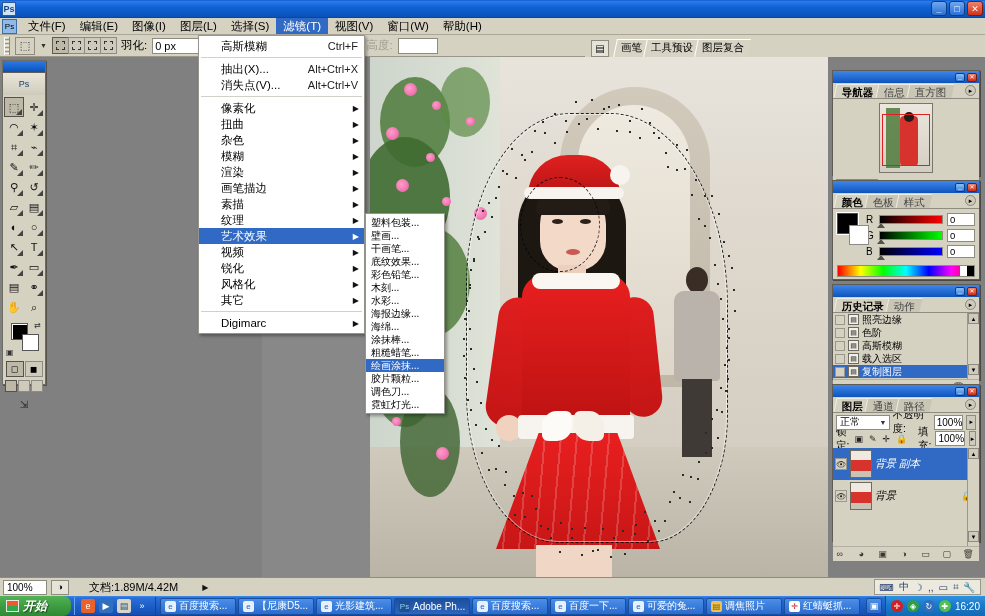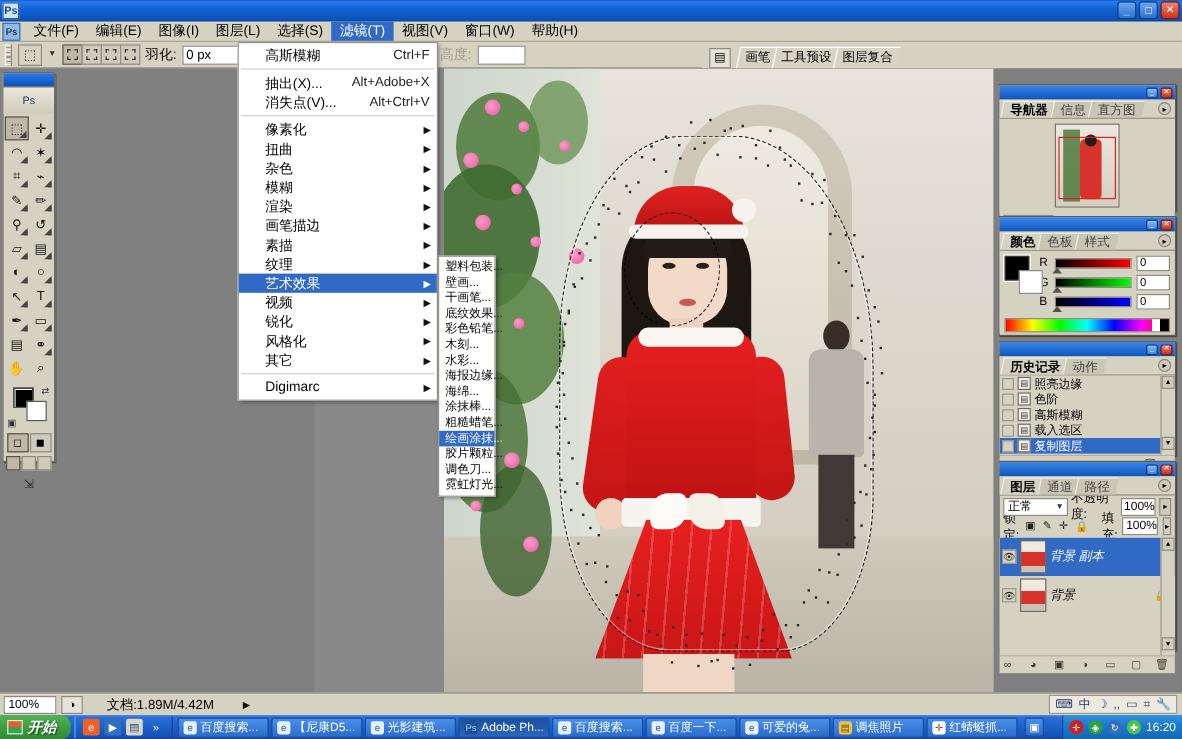--- a/index.html
+++ b/index.html
@@ -183,21 +183,21 @@
   .dd-item { height:16px; display:flex; align-items:center; padding:0 6px 0 22px;
     font-size:11.5px; color:#000; position:relative; white-space:nowrap; }
   .dd-item .sc { margin-left:auto; font-size:11px; color:#222; padding-left:14px;}
   .dd-item .arw { position:absolute; right:5px; font-size:8px; color:#111; }
   .dd-item.sel { background:#316ac5; color:#fff; }
   .dd-item.sel .arw { color:#fff; }
   .dd-sep { height:1px; background:#d2d0c8; margin:3px 2px 3px 2px; }
 
   
   .submenu {
-    position:absolute; left:365px; top:213px; width:48px;
+    position:absolute; left:365px; top:213px; width:80px;
     background:#fff; border:1px solid #96948c; box-shadow:2px 2px 3px rgba(0,0,0,.35);
     padding:2px 0; z-index:41;
   }
   .sm-item { height:13px; line-height:13px; padding:0 3px 0 5px; font-size:10px; color:#000; white-space:nowrap;}
   .sm-item.sel { background:#316ac5; color:#fff; }
 
   
   .palette { position:absolute; background:#d6d2c2; border:1px solid #5f5c55;
     box-shadow:1px 1px 0 #4a4842; }
   .pal-title { height:12px; background:linear-gradient(to bottom,#3d86ea,#0d55bd);
@@ -305,21 +305,21 @@
   .st-arrow { font-size:8px;color:#111;margin-left:24px;}
   .st-right { margin-left:auto; display:flex; align-items:center; gap:4px; padding-right:4px;}
   .ime-bar { display:flex; align-items:center; gap:5px; height:16px; padding:0 4px;
     border:1px solid #9b978c; background:#eceadf; }
   .ime-ico { font-size:10px; color:#21386b; }
 
   
   .taskbar { position:absolute; left:0; top:596px; width:985px; height:20px;
     background:linear-gradient(to bottom,#3d8bef 0%,#2b6fd6 9%,#1d5fc6 50%,#1550b3 92%,#0e3f93 100%);
     display:flex; align-items:center; }
-  .startbtn { height:20px; padding:0 12px 0 6px; display:flex; align-items:center; gap:4px;
+  .startbtn { height:20px; padding:0 24px 0 6px; display:flex; align-items:center; gap:4px;
     background:linear-gradient(to bottom,#52b254 0%,#3f9f42 45%,#2f8a34 100%);
     border-radius:0 8px 8px 0; color:#fff; font-weight:bold; font-style:italic; font-size:12px;
     text-shadow:1px 1px 1px rgba(0,0,0,.5);}
   .flag { width:13px;height:12px; background:
     linear-gradient(to bottom,#f05a28 0 50%,#2fa84f 50% 100%); border:1px solid #e8e8e8; }
   .qlaunch { display:flex; align-items:center; gap:4px; padding:0 6px; margin-left:3px;
     border-left:1px solid #6ba3ef; border-right:1px solid #13439b; height:18px;}
   .ql-ico { width:14px;height:14px; border-radius:2px; display:flex;align-items:center;justify-content:center;
     font-size:9px; color:#fff; }
   .tasks { display:flex; align-items:center; gap:2px; margin-left:4px; }
@@ -661,21 +661,21 @@
 
   <div class="dropdown">
     <div class="dd-item">
       <span>高斯模糊</span>
       <span class="sc">Ctrl+F</span>
     </div>
     <div class="dd-sep"></div>
 
     <div class="dd-item">
       <span>抽出(X)...</span>
-      <span class="sc">Alt+Adobe+X</span>
+      <span class="sc">Alt+Ctrl+X</span>
     </div>
     <div class="dd-item">
       <span>消失点(V)...</span>
       <span class="sc">Alt+Ctrl+V</span>
     </div>
     <div class="dd-sep"></div>
 
     <div class="dd-item">
       <span>像素化</span>
       <span class="arw">▶</span>

